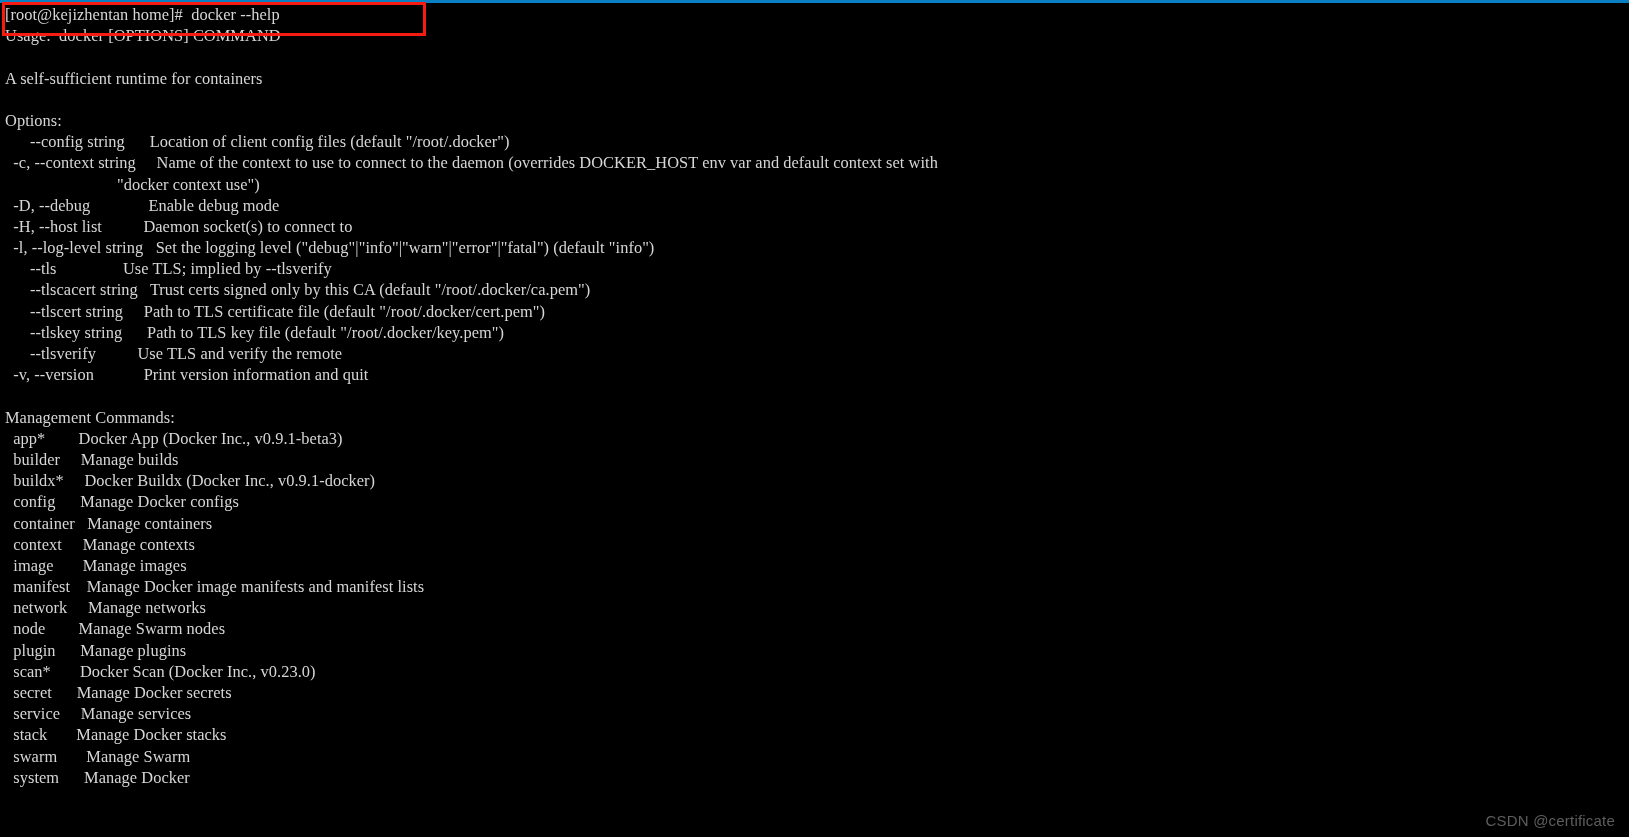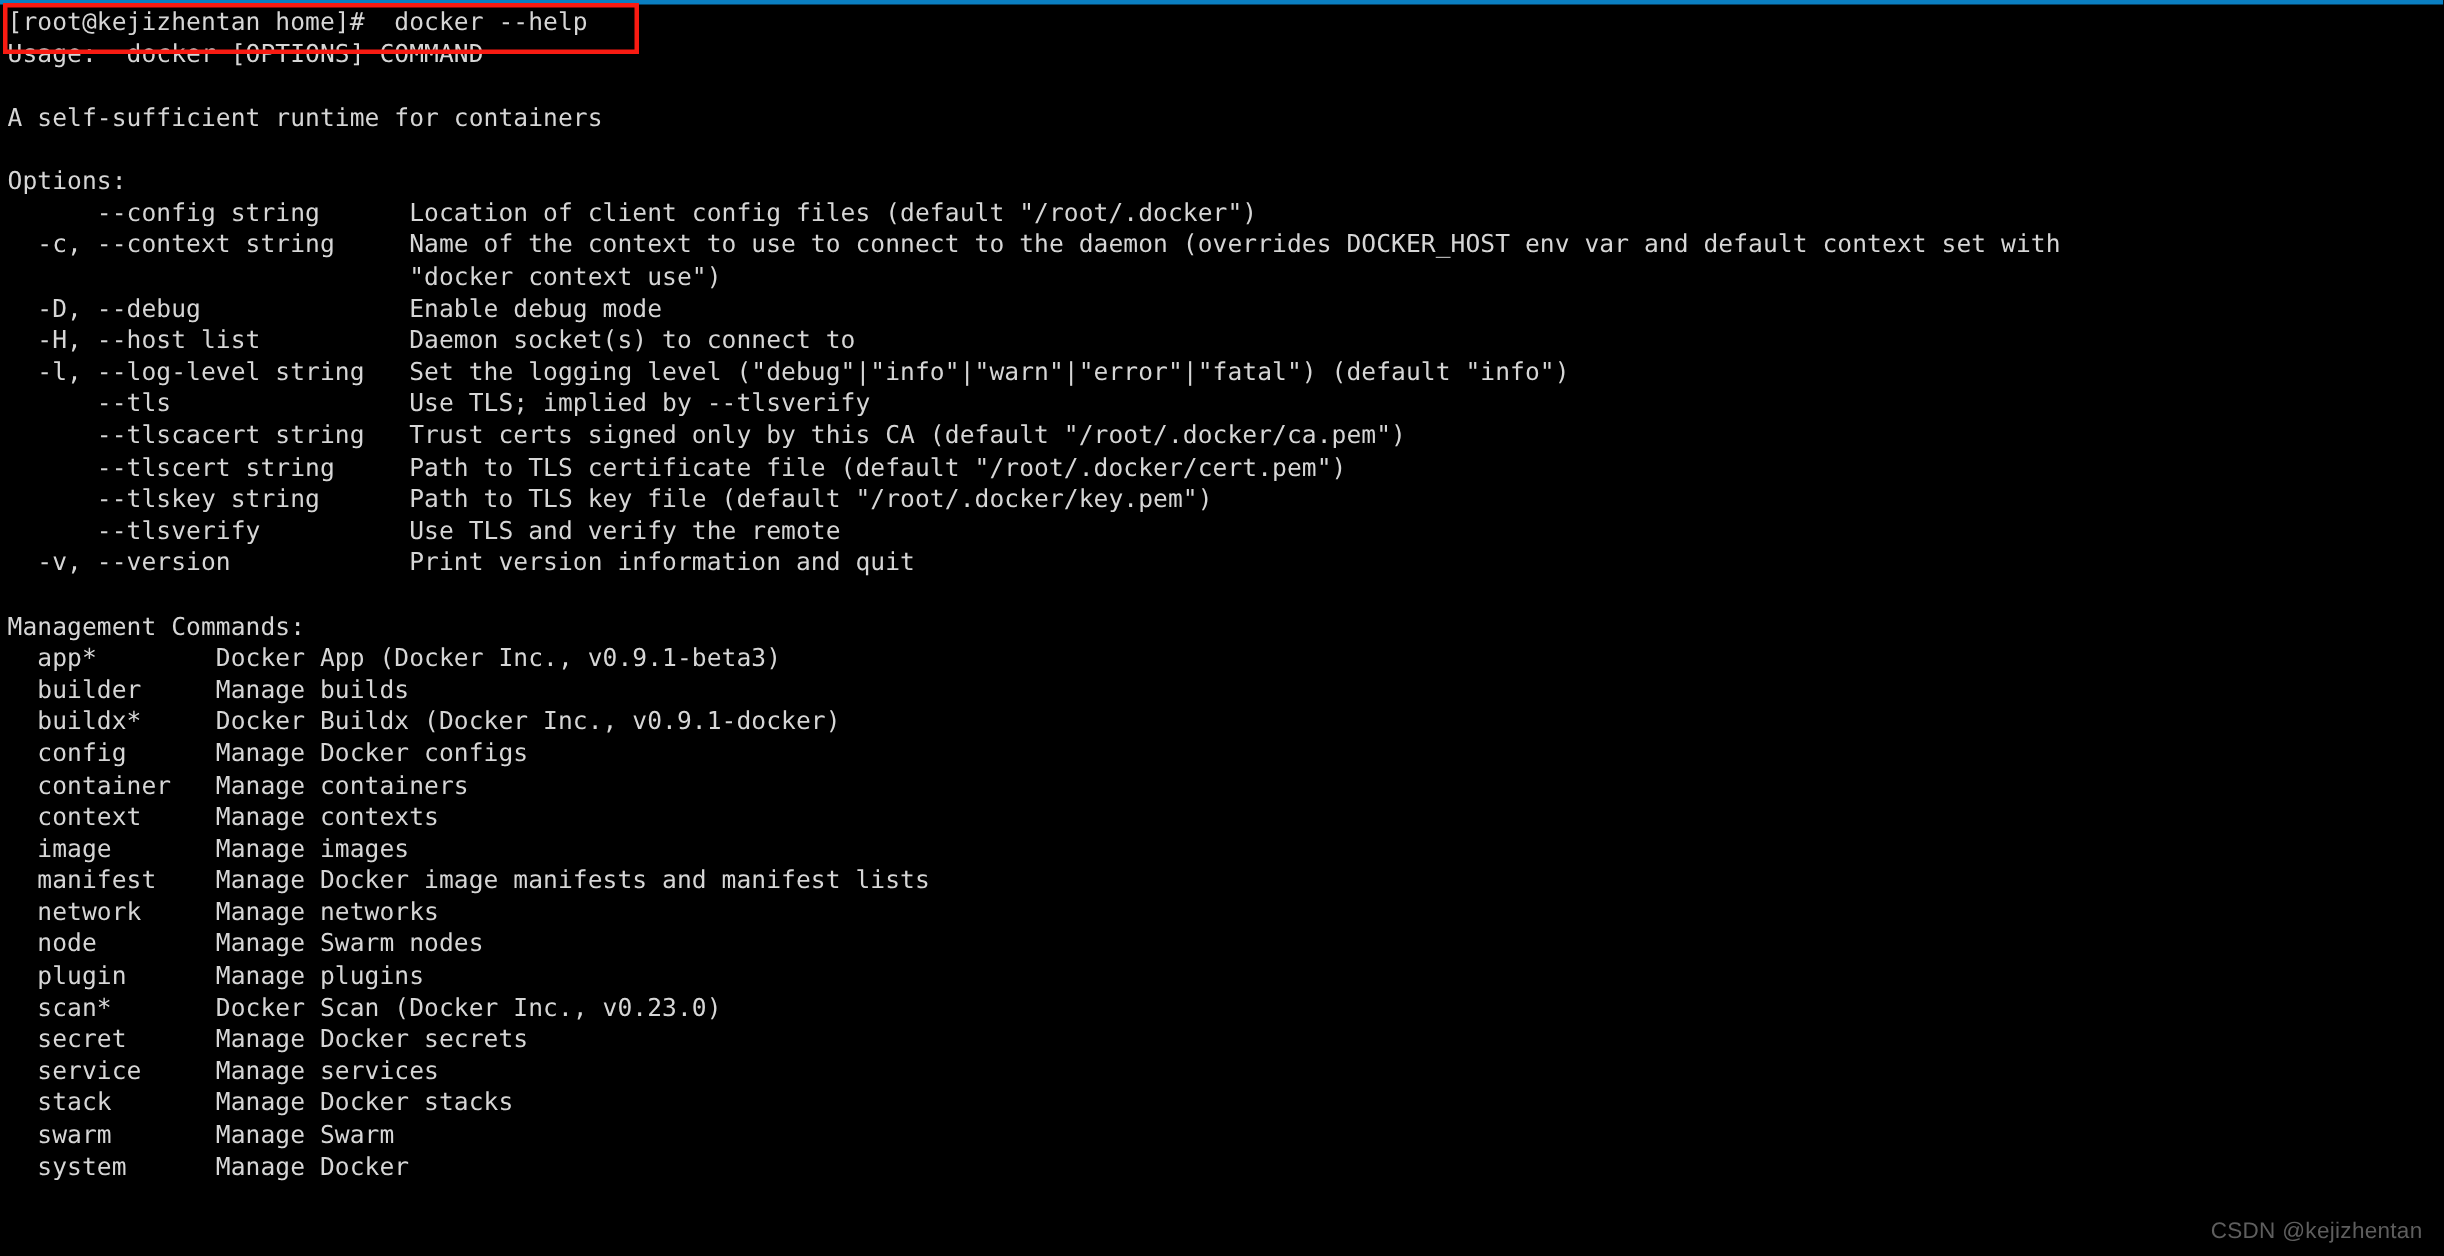--- a/index.html
+++ b/index.html
@@ -31,20 +31,21 @@
     color: #d6d6d6;
     font-size: 16.4px;
     line-height: 21.2px;
     letter-spacing: 0.05px;
     white-space: pre;
     font-family: "DejaVu Sans Mono", "Liberation Mono", monospace;
   }
   #console-output .line {
     white-space: pre;
     height: 21.2px;
+    font-family: Liberation Serif, serif;
   }
   #highlight-box {
     position: absolute;
     left: 2px;
     top: 2px;
     width: 424px;
     height: 34px;
     border: 3px solid #f81b12;
     box-sizing: border-box;
     pointer-events: none;
@@ -63,15 +64,15 @@
 <body>
 
 <div id="terminal">
 
   <div id="top-accent"></div>
 
   <div id="console-output"><div class="line">[root@kejizhentan home]#  docker --help</div><div class="line">Usage:  docker [OPTIONS] COMMAND</div><div class="line"></div><div class="line">A self-sufficient runtime for containers</div><div class="line"></div><div class="line">Options:</div><div class="line">      --config string      Location of client config files (default "/root/.docker")</div><div class="line">  -c, --context string     Name of the context to use to connect to the daemon (overrides DOCKER_HOST env var and default context set with</div><div class="line">                           "docker context use")</div><div class="line">  -D, --debug              Enable debug mode</div><div class="line">  -H, --host list          Daemon socket(s) to connect to</div><div class="line">  -l, --log-level string   Set the logging level ("debug"|"info"|"warn"|"error"|"fatal") (default "info")</div><div class="line">      --tls                Use TLS; implied by --tlsverify</div><div class="line">      --tlscacert string   Trust certs signed only by this CA (default "/root/.docker/ca.pem")</div><div class="line">      --tlscert string     Path to TLS certificate file (default "/root/.docker/cert.pem")</div><div class="line">      --tlskey string      Path to TLS key file (default "/root/.docker/key.pem")</div><div class="line">      --tlsverify          Use TLS and verify the remote</div><div class="line">  -v, --version            Print version information and quit</div><div class="line"></div><div class="line">Management Commands:</div><div class="line">  app*        Docker App (Docker Inc., v0.9.1-beta3)</div><div class="line">  builder     Manage builds</div><div class="line">  buildx*     Docker Buildx (Docker Inc., v0.9.1-docker)</div><div class="line">  config      Manage Docker configs</div><div class="line">  container   Manage containers</div><div class="line">  context     Manage contexts</div><div class="line">  image       Manage images</div><div class="line">  manifest    Manage Docker image manifests and manifest lists</div><div class="line">  network     Manage networks</div><div class="line">  node        Manage Swarm nodes</div><div class="line">  plugin      Manage plugins</div><div class="line">  scan*       Docker Scan (Docker Inc., v0.23.0)</div><div class="line">  secret      Manage Docker secrets</div><div class="line">  service     Manage services</div><div class="line">  stack       Manage Docker stacks</div><div class="line">  swarm       Manage Swarm</div><div class="line">  system      Manage Docker</div></div>
 
   <div id="highlight-box"></div>
 
-  <div id="watermark">CSDN @kejizhentan</div>
+  <div id="watermark">CSDN @certificate</div>
 
 </div>
 
 </body></html>

